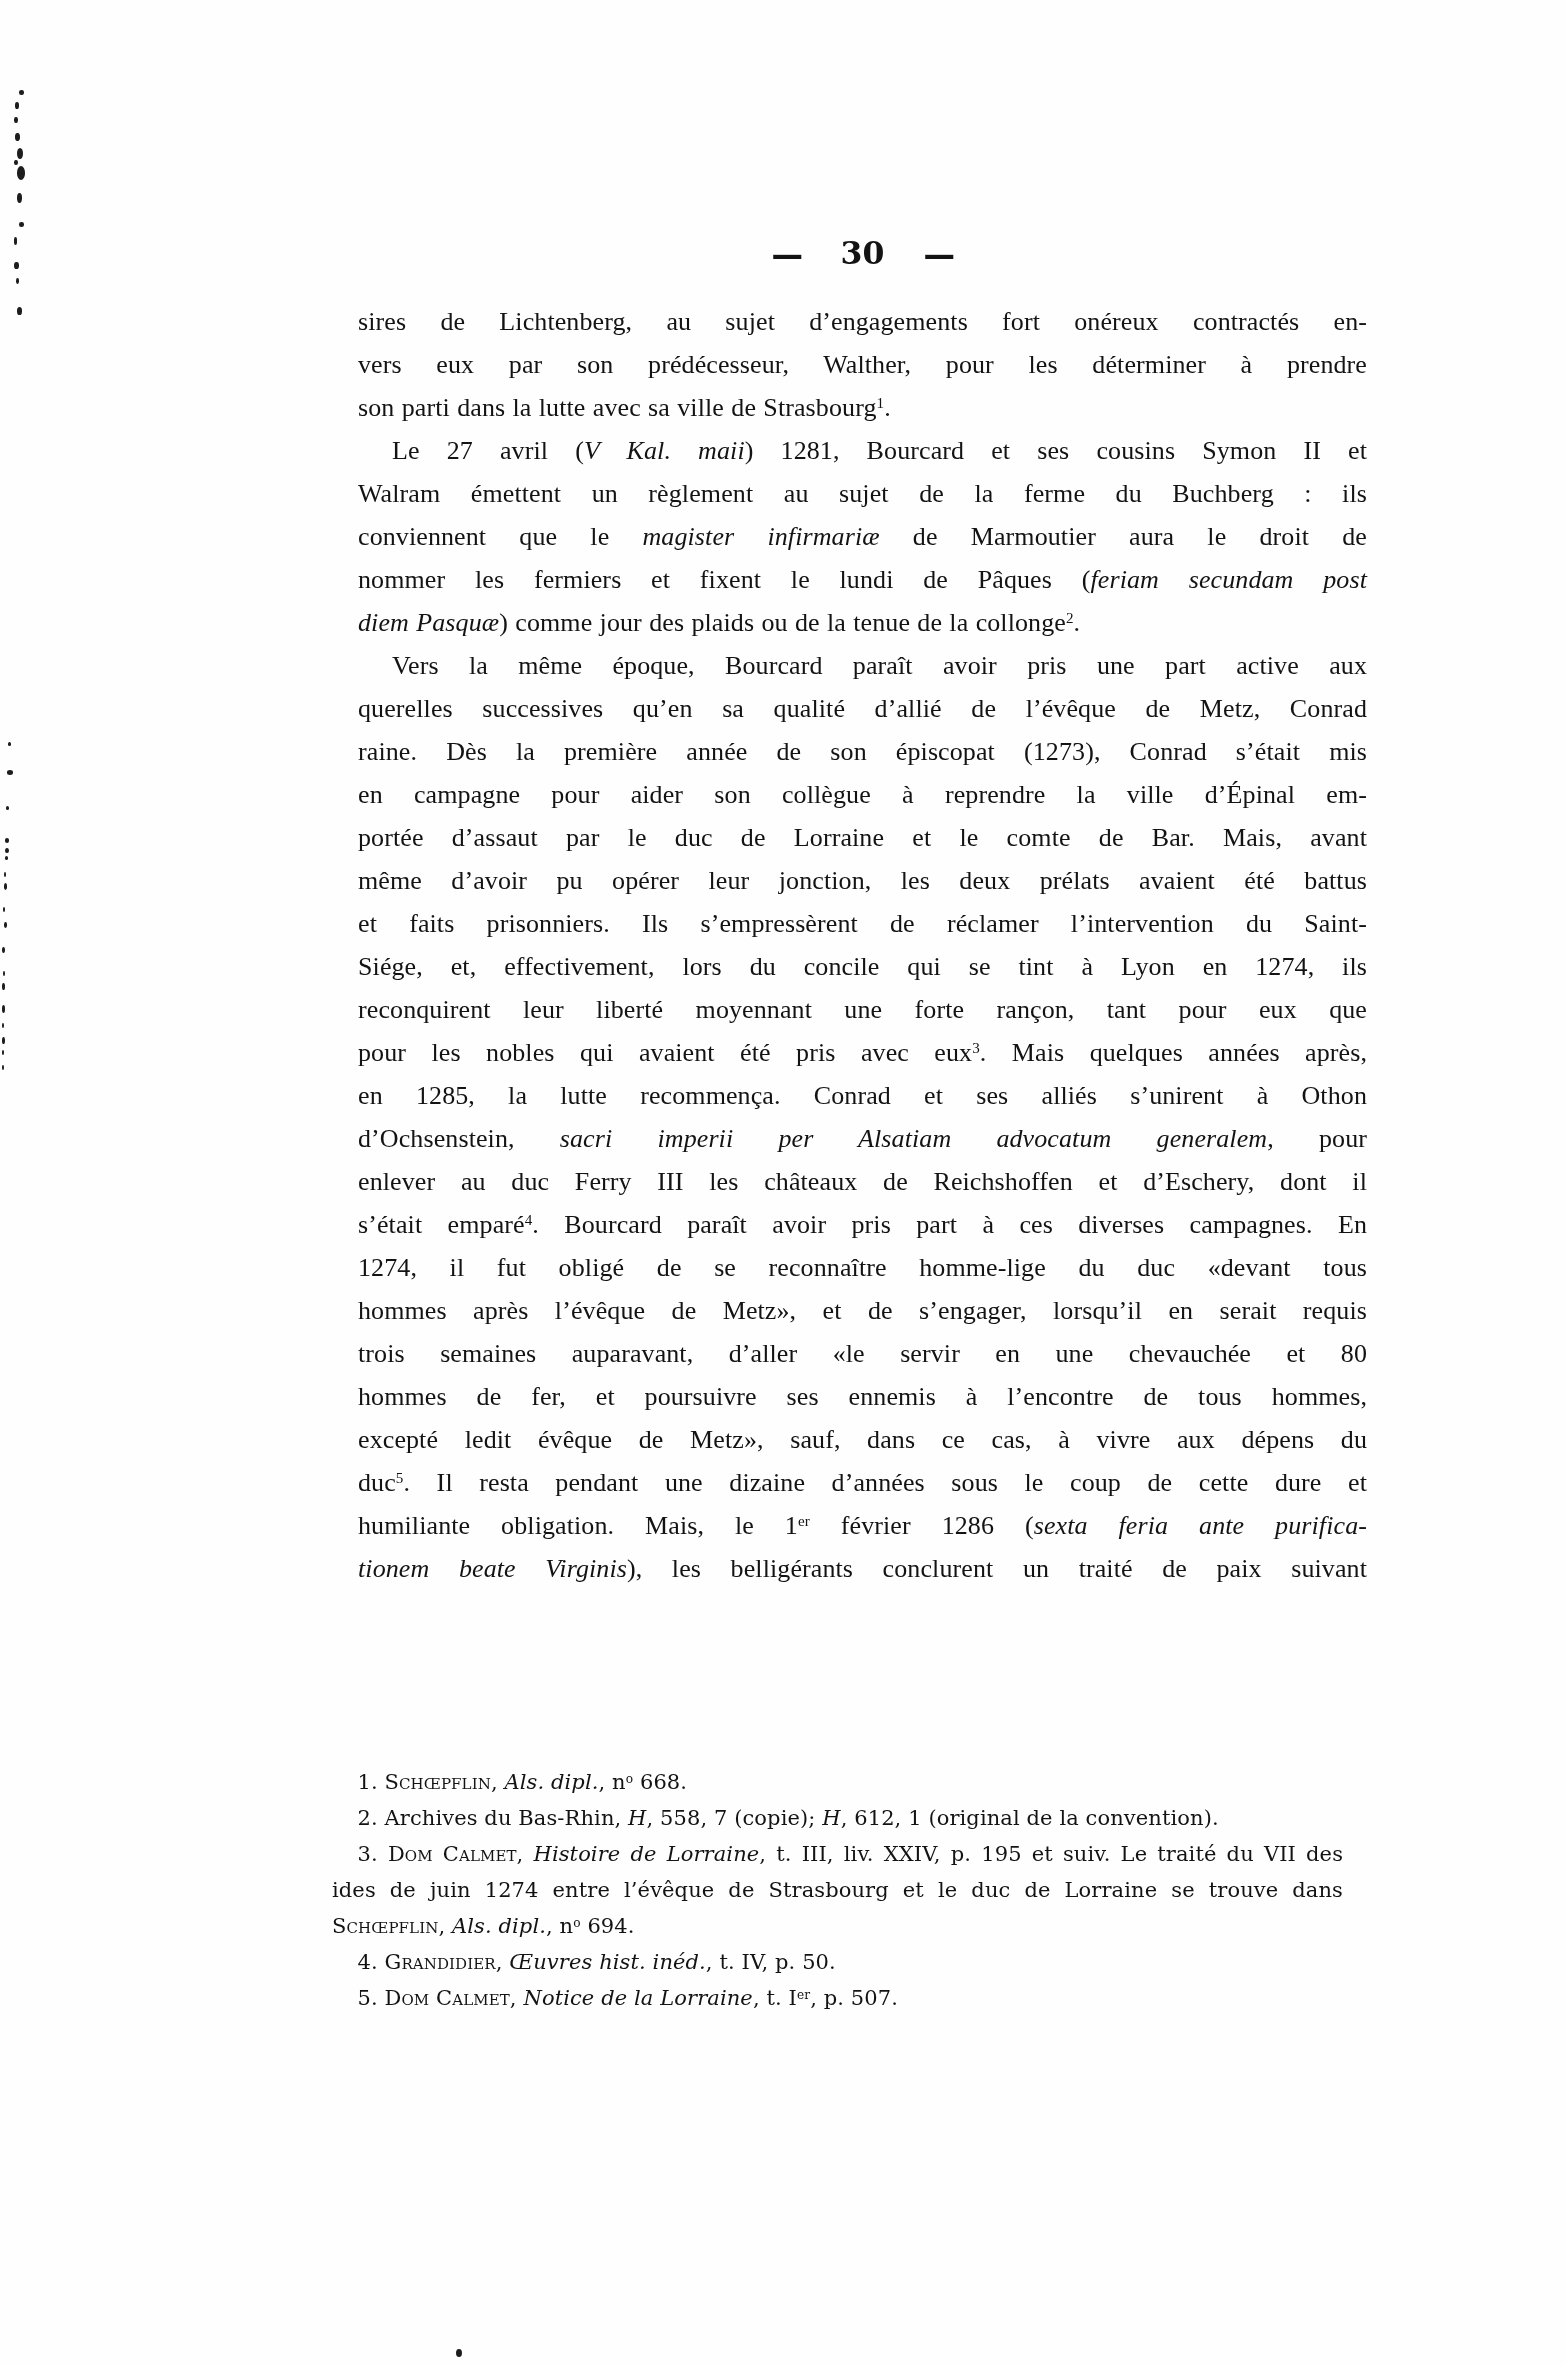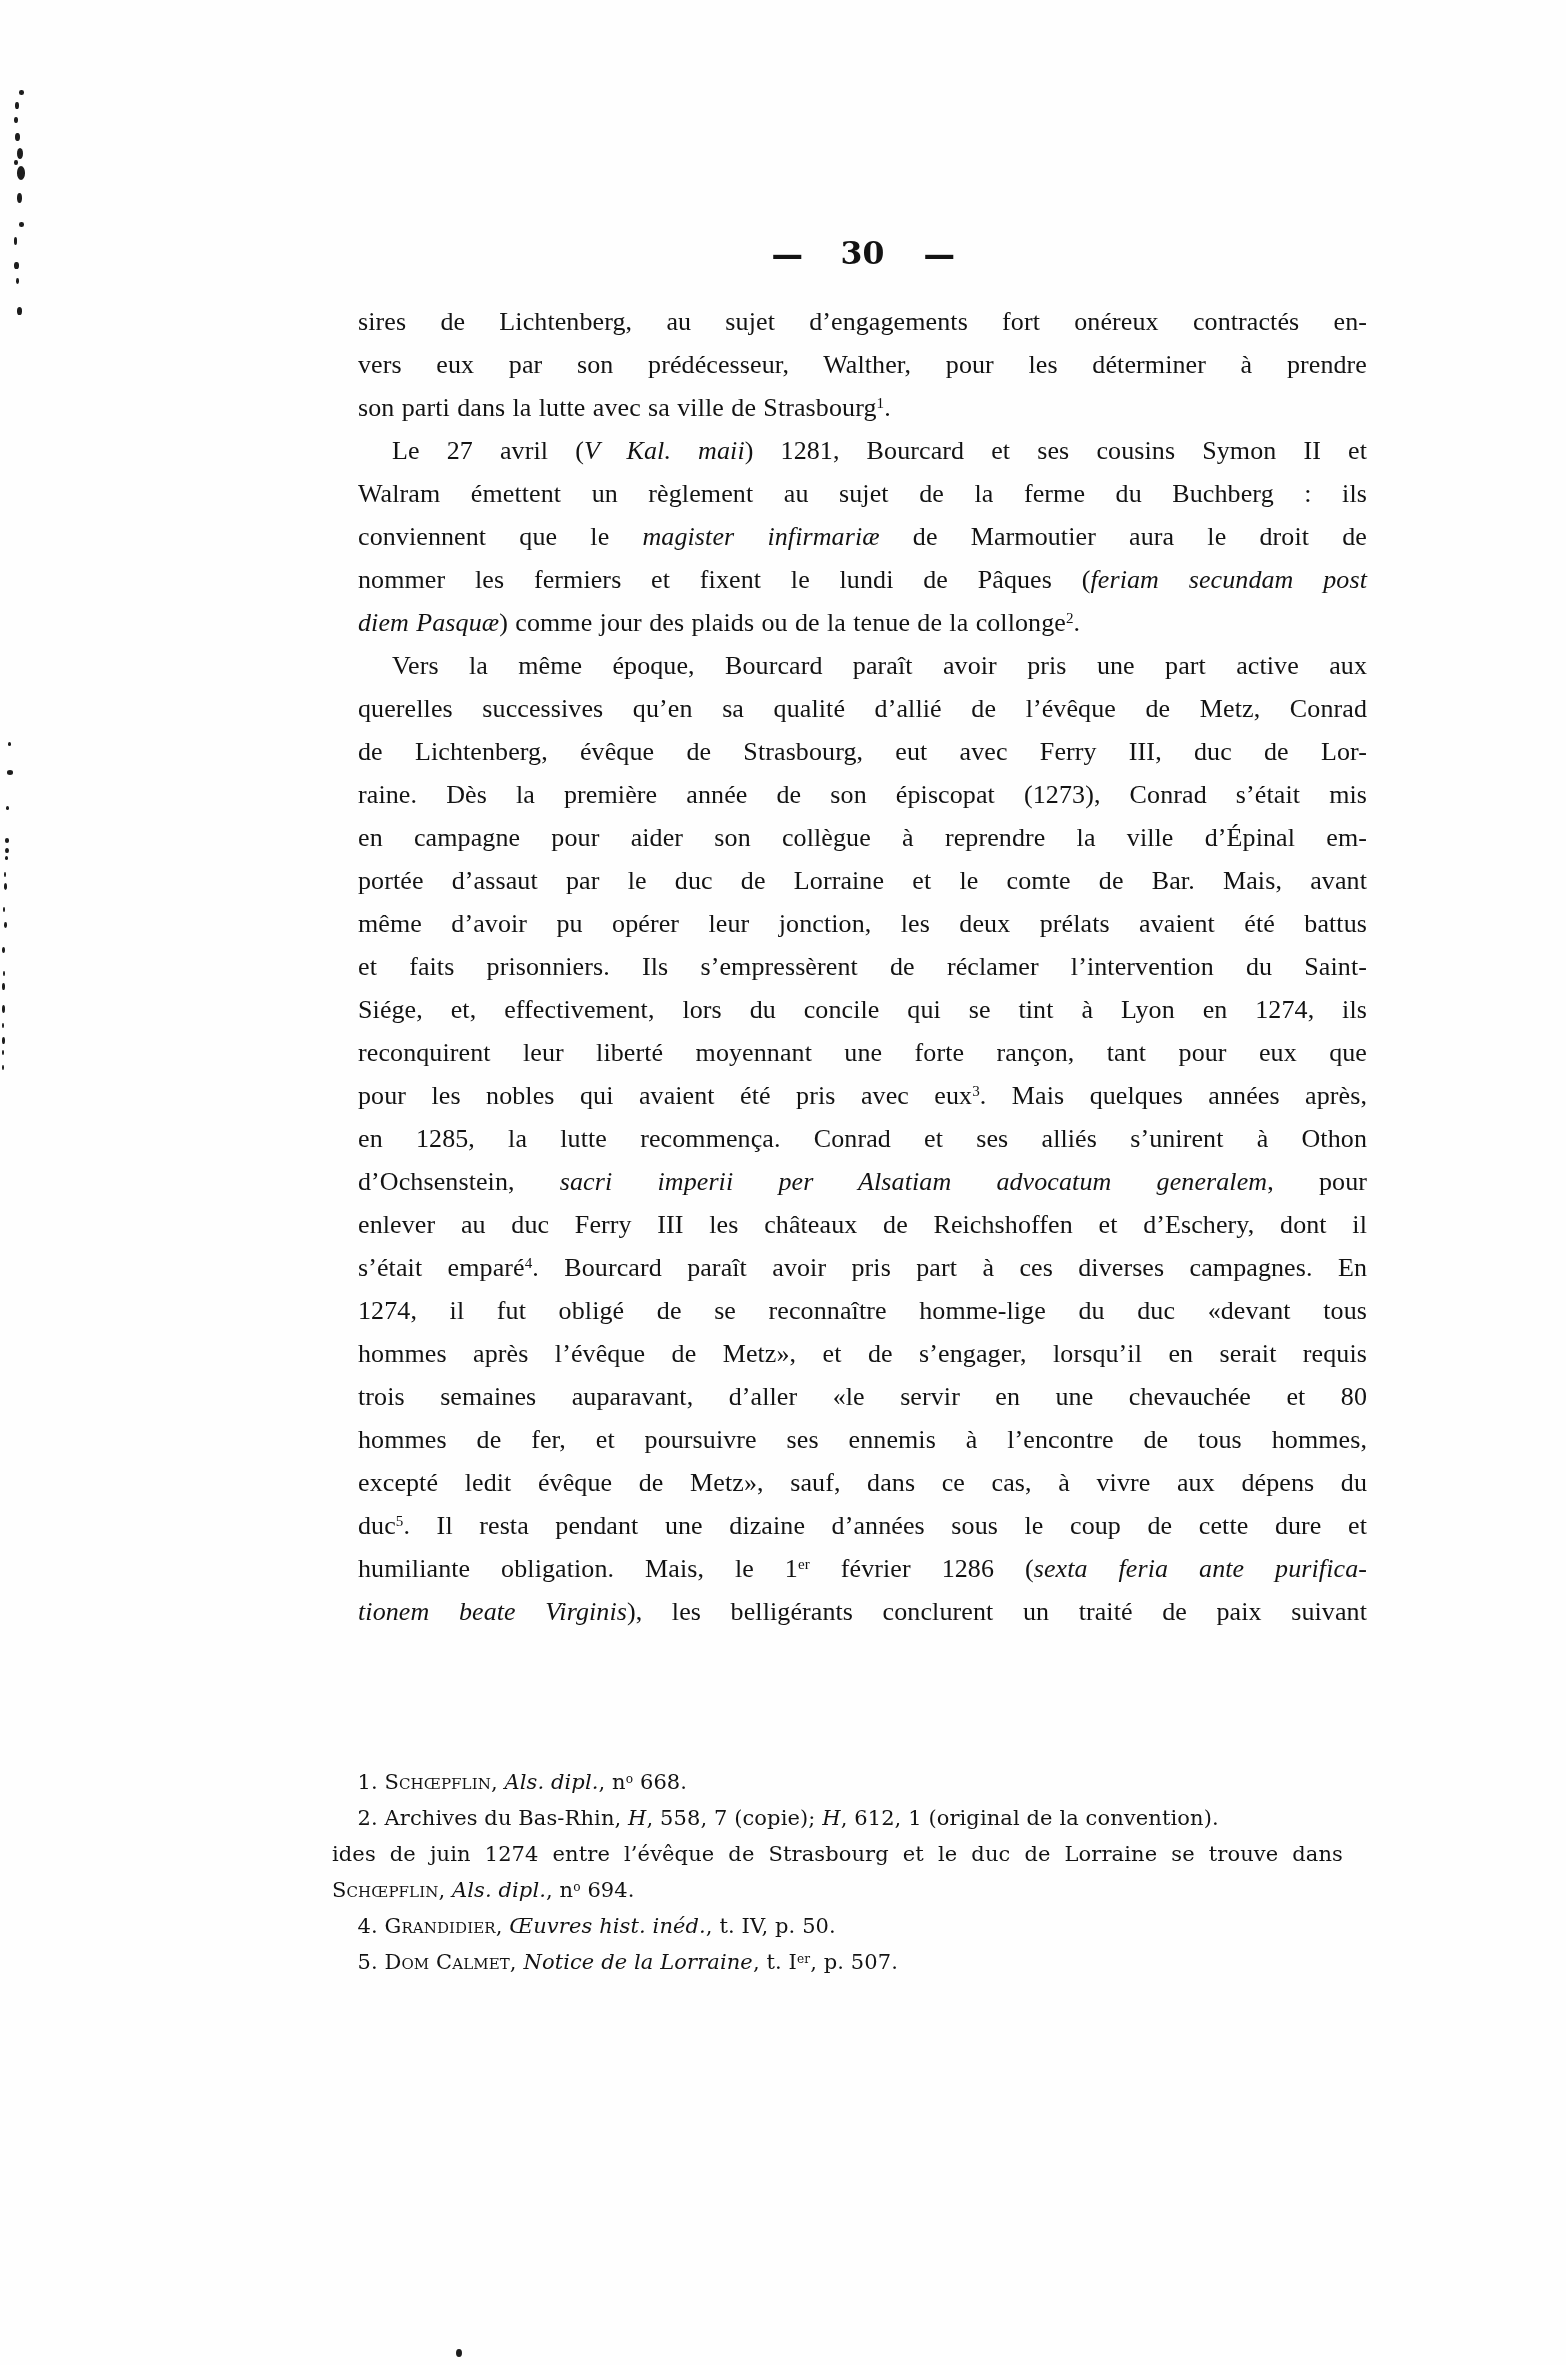--- a/index.html
+++ b/index.html
@@ -88,21 +88,20 @@
       <div class="line"><span>sires de Lichtenberg, au sujet d’engagements fort onéreux contractés en-</span></div>
       <div class="line"><span>vers eux par son prédécesseur, Walther, pour les déterminer à prendre</span></div>
       <div class="line l"><span>son parti dans la lutte avec sa ville de Strasbourg</span><span class="sup">1</span><span>.</span></div>
       <div class="line ind"><span>Le 27 avril (</span><span class="it">V Kal. maii</span><span>) 1281, Bourcard et ses cousins Symon II et</span></div>
       <div class="line"><span>Walram émettent un règlement au sujet de la ferme du Buchberg : ils</span></div>
       <div class="line"><span>conviennent que le </span><span class="it">magister infirmariæ</span><span> de Marmoutier aura le droit de</span></div>
       <div class="line"><span>nommer les fermiers et fixent le lundi de Pâques (</span><span class="it">feriam secundam post</span></div>
       <div class="line l"><span class="it">diem Pasquæ</span><span>) comme jour des plaids ou de la tenue de la collonge</span><span class="sup">2</span><span>.</span></div>
       <div class="line ind"><span>Vers la même époque, Bourcard paraît avoir pris une part active aux</span></div>
       <div class="line"><span>querelles successives qu’en sa qualité d’allié de l’évêque de Metz, Conrad</span></div>
-      <div class="line"><span>de Lichtenberg, évêque de Strasbourg, eut avec Ferry III, duc de Lor-</span></div>
       <div class="line"><span>raine. Dès la première année de son épiscopat (1273), Conrad s’était mis</span></div>
       <div class="line"><span>en campagne pour aider son collègue à reprendre la ville d’Épinal em-</span></div>
       <div class="line"><span>portée d’assaut par le duc de Lorraine et le comte de Bar. Mais, avant</span></div>
       <div class="line"><span>même d’avoir pu opérer leur jonction, les deux prélats avaient été battus</span></div>
       <div class="line"><span>et faits prisonniers. Ils s’empressèrent de réclamer l’intervention du Saint-</span></div>
       <div class="line"><span>Siége, et, effectivement, lors du concile qui se tint à Lyon en 1274, ils</span></div>
       <div class="line"><span>reconquirent leur liberté moyennant une forte rançon, tant pour eux que</span></div>
       <div class="line"><span>pour les nobles qui avaient été pris avec eux</span><span class="sup">3</span><span>. Mais quelques années après,</span></div>
       <div class="line"><span>en 1285, la lutte recommença. Conrad et ses alliés s’unirent à Othon</span></div>
       <div class="line"><span>d’Ochsenstein, </span><span class="it">sacri imperii per Alsatiam advocatum generalem</span><span>, pour</span></div>
@@ -114,20 +113,21 @@
       <div class="line"><span>hommes de fer, et poursuivre ses ennemis à l’encontre de tous hommes,</span></div>
       <div class="line"><span>excepté ledit évêque de Metz», sauf, dans ce cas, à vivre aux dépens du</span></div>
       <div class="line"><span>duc</span><span class="sup">5</span><span>. Il resta pendant une dizaine d’années sous le coup de cette dure et</span></div>
       <div class="line"><span>humiliante obligation. Mais, le 1</span><span class="sup">er</span><span> février 1286 (</span><span class="it">sexta feria ante purifica-</span></div>
       <div class="line"><span class="it">tionem beate Virginis</span><span>), les belligérants conclurent un traité de paix suivant</span></div>
     </div>
 
   <div class="footnotes">
       <div class="fline l ind"><span>1. </span><span class="sc">Schœpflin</span><span>, </span><span class="it">Als. dipl.</span><span>, n</span><span class="sup">o</span><span> 668.</span></div>
       <div class="fline l ind"><span>2. Archives du Bas-Rhin, </span><span class="it">H</span><span>, 558, 7 (copie); </span><span class="it">H</span><span>, 612, 1 (original de la convention).</span></div>
+      <div class="fline j ind"><span>3. </span><span class="sc">Dom Calmet</span><span>, </span><span class="it">Histoire de Lorraine</span><span>, t. III, liv. XXIV, p. 195 et suiv. Le traité du VII des</span></div>
       <div class="fline j"><span>ides de juin 1274 entre l’évêque de Strasbourg et le duc de Lorraine se trouve dans</span></div>
       <div class="fline l"><span class="sc">Schœpflin</span><span>, </span><span class="it">Als. dipl.</span><span>, n</span><span class="sup">o</span><span> 694.</span></div>
       <div class="fline l ind"><span>4. </span><span class="sc">Grandidier</span><span>, </span><span class="it">Œuvres hist. inéd.</span><span>, t. IV, p. 50.</span></div>
       <div class="fline l ind"><span>5. </span><span class="sc">Dom Calmet</span><span>, </span><span class="it">Notice de la Lorraine</span><span>, t. I</span><span class="sup">er</span><span>, p. 507.</span></div>
     </div>
 
 <div class="speck" style="left: 19px; top: 90px; width: 4.5px; height: 4.5px;"></div>
     <div class="speck" style="left: 15px; top: 102px; width: 3.7px; height: 6.7px;"></div>
     <div class="speck" style="left: 14.2px; top: 117px; width: 3.7px; height: 6px;"></div>
     <div class="speck" style="left: 15px; top: 133px; width: 4.5px; height: 8.2px;"></div>

